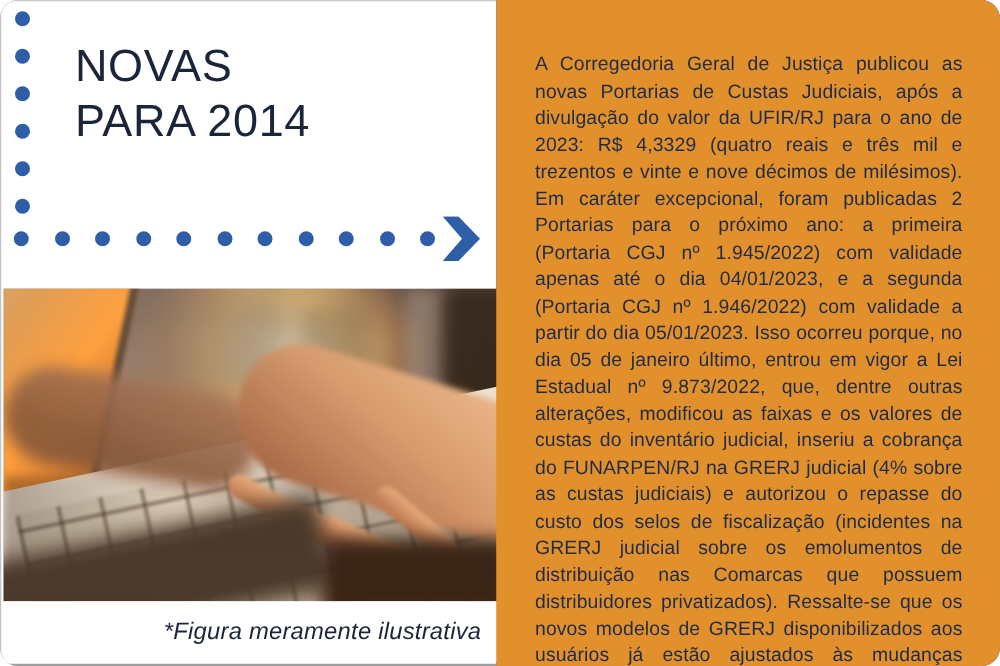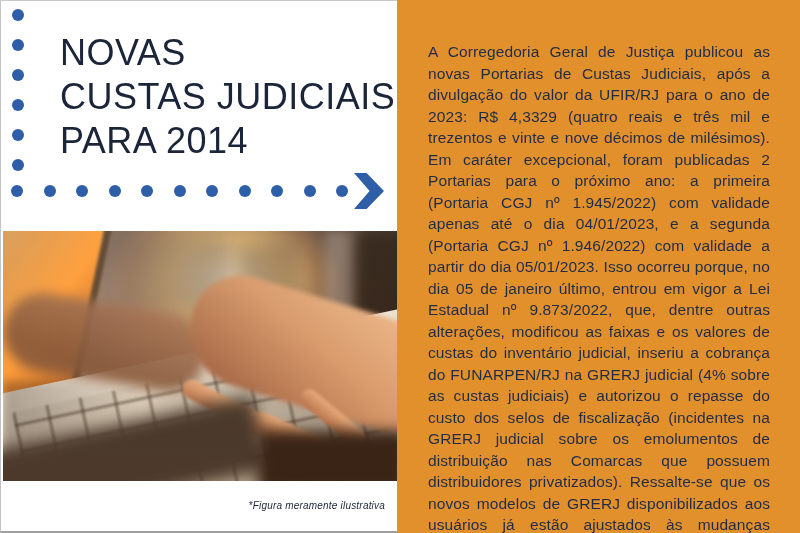--- a/index.html
+++ b/index.html
@@ -1,19 +1,19 @@
 <!DOCTYPE html>
 <html><head>
 <meta charset="utf-8">
 <style>
   * { margin:0; padding:0; box-sizing:border-box; }
   html,body { background:#fff; }
   .stage {
     position:relative; width:800px; height:533px; overflow:hidden;
-    font-family:"Liberation Sans", sans-serif; background:#1d4ed8;
+    font-family:"Liberation Sans", sans-serif; background:#1d4ed8;border-radius:15px;
   }
 
   
   .card {
     position:absolute; left:0; top:0; width:397px; height:533px;
     background:#fff;
     border-top:1px solid #c9c9c9; border-left:1px solid #c3c3c3;
     border-bottom:2px solid #9e9e9e;
   }
   .title {
@@ -103,21 +103,21 @@
     transform:rotate(-12deg); filter:blur(8px); }
   .ph-desk { right:-10px; bottom:-12px; width:150px; height:62px; background:#241812; filter:blur(7px); }
   .ph-warm { inset:0; background:linear-gradient(0deg, rgba(255,140,50,.10), rgba(255,205,130,.08)); }
 
   
   .caption-strip {
     position:absolute; left:2px; top:480px; width:395px; height:49px; background:#fff;
     display:flex; align-items:center; justify-content:flex-end; padding-right:13px;
   }
   .caption {
-    font-style:italic; font-size:10px; color:#1B2539; letter-spacing:.2px;
+    font-style:italic; font-size:19px; color:#1B2539; letter-spacing:.2px;
   }
 
   
   .orange {
     position:absolute; left:397px; top:0; width:403px; height:533px;
     background:#E2902C;
   }
   .article {
     margin:41px 30px 0 31px;
     color:#1F2C49; font-size:15.5px; line-height:21.5px; font-weight:500;
@@ -135,21 +135,20 @@
         <div class="dot" style="background: rgb(47, 94, 168);"></div>
         <div class="dot" style="background: rgb(47, 94, 168);"></div>
         <div class="dot" style="background: rgb(47, 94, 168);"></div>
         <div class="dot" style="background: rgb(47, 94, 168);"></div>
         <div class="dot" style="background: rgb(47, 94, 168);"></div>
         <div class="dot" style="background: rgb(47, 94, 168);"></div>
       </div>
 
     <h1 class="title">
       <span class="tl">NOVAS</span>
-      <span class="tl">CUSTAS JUDICIAIS</span>
       <span class="tl">PARA 2014</span>
     </h1>
 
     <div class="dots-row">
         <div class="dot" style="background: rgb(47, 94, 168);"></div>
         <div class="dot" style="background: rgb(47, 94, 168);"></div>
         <div class="dot" style="background: rgb(47, 94, 168);"></div>
         <div class="dot" style="background: rgb(47, 94, 168);"></div>
         <div class="dot" style="background: rgb(47, 94, 168);"></div>
         <div class="dot" style="background: rgb(47, 94, 168);"></div>

